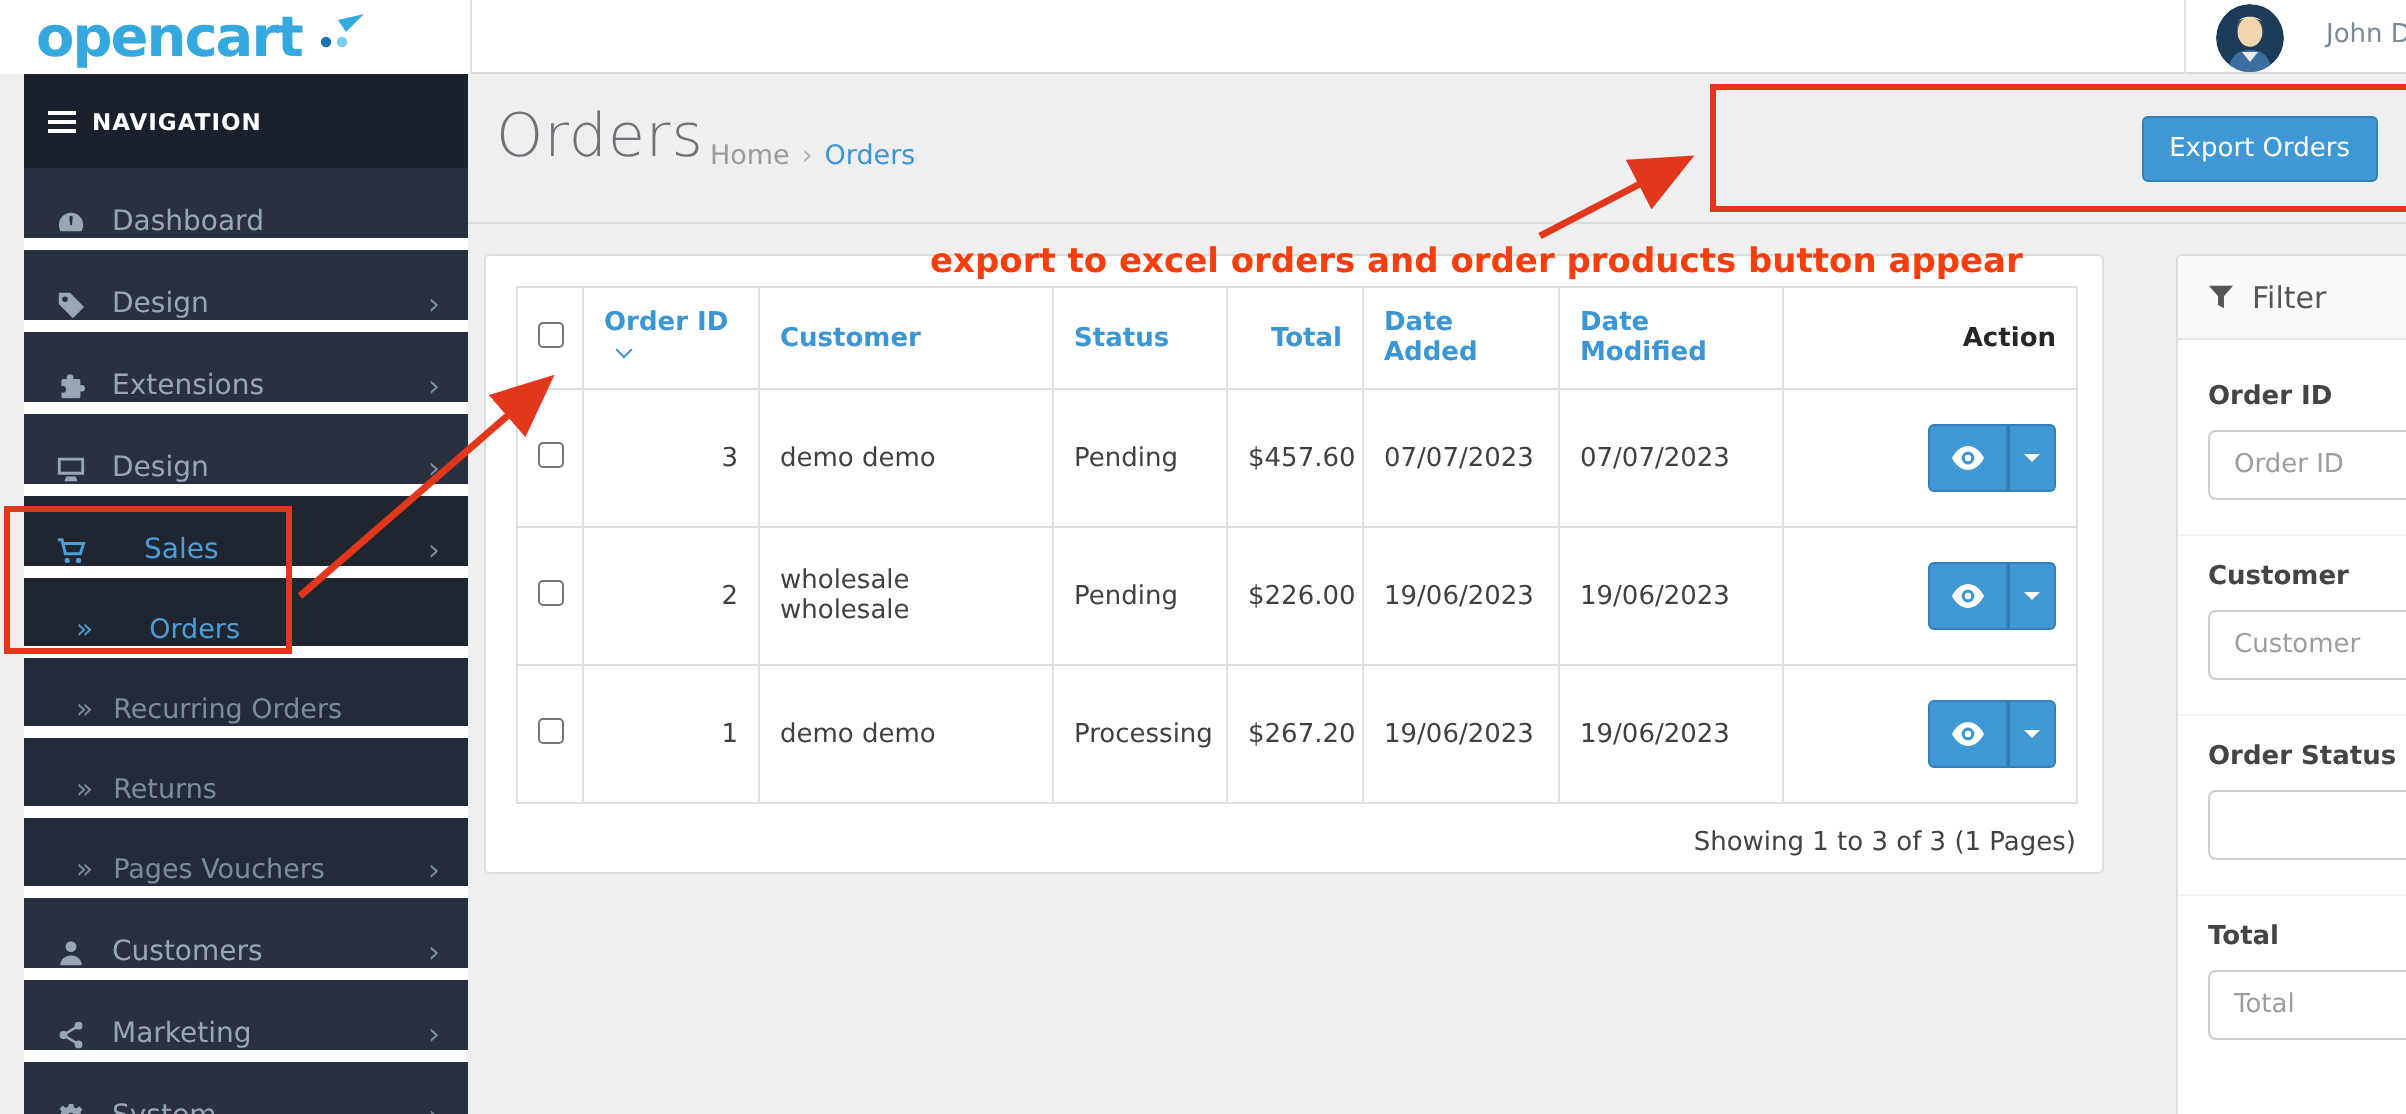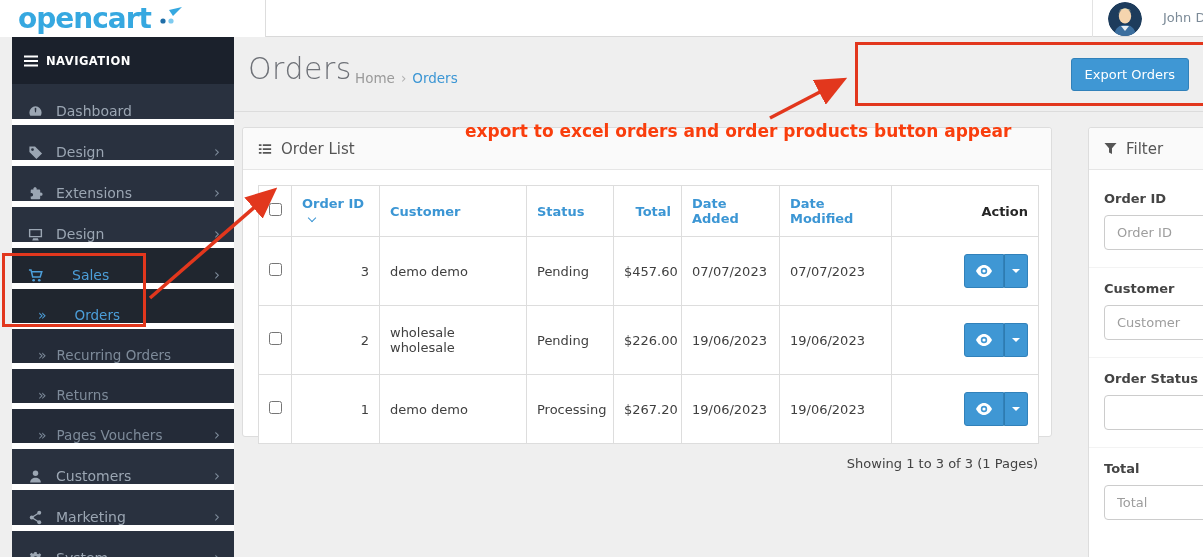--- a/index.html
+++ b/index.html
@@ -5,21 +5,21 @@
   * { margin:0; padding:0; box-sizing:border-box; }
   html,body { width:1203px; height:557px; }
   body {
     position:relative; overflow:hidden;
     font-family:"DejaVu Sans","Liberation Sans",sans-serif;
     background:#efefef; font-size:13px; color:#404040;
   }
   
   .topbar { position:absolute; top:0; left:0; width:1203px; height:37px;
     background:#fff; border-bottom:1px solid #d9d9d9; z-index:5; }
-  .logo-area { position:absolute; left:0; top:0; width:266px; height:37px;
+  .logo-area { position:absolute; left:0; top:0; width:236px; height:37px;
     border-right:1px solid #ddd; display:flex; align-items:center; padding-left:18px; background:#fff; }
   .logo-text { font-size:28px; font-weight:bold; color:#36a8e0; letter-spacing:-1px; line-height:1; }
   .logo-mark { margin-left:6px; margin-top:-8px; }
   .user-divider { position:absolute; left:1092px; top:0; height:37px; border-left:1px solid #e3e3e3; }
   .avatar { position:absolute; left:1108px; top:2px; width:34px; height:34px; border-radius:50%; overflow:hidden; }
   .user-name { position:absolute; left:1163px; top:10px; font-size:13px; color:#7b8a97; white-space:nowrap; }
 
   
   .sidebar { position:absolute; top:37px; left:12px; width:222px; height:520px; background:#29313f; z-index:4; }
   .nav-title { height:47px; background:#1b212c; color:#fff; font-size:11.5px; font-weight:bold;
@@ -244,28 +244,20 @@
     <div class="page-title">Orders</div>
     <div class="breadcrumb">
       <span>Home</span><span class="sep">›</span><a>Orders</a>
     </div>
     <div class="hdr-buttons">
       <button class="btn-primary">Export Orders</button>
     </div>
   </div>
 
   <div class="panel" id="order-panel">
-    <div class="panel-heading">
-      <span class="ph-icon">
-        <svg width="14" height="14" viewBox="0 0 16 16" fill="currentColor">
-            <path d="M1 2.5h3v2H1zM5.5 2.5H15v2H5.5zM1 7h3v2H1zM5.5 7H15v2H5.5zM1 11.5h3v2H1zM5.5 11.5H15v2H5.5z"></path>
-          </svg>
-      </span>
-      <span>Order List</span>
-    </div>
     <div class="panel-body">
       <table class="orders">
         <colgroup>
           <col class="col-check">
             <col class="col-id">
             <col class="col-cust">
             <col class="col-status">
           <col class="col-total">
             <col class="col-added">
             <col class="col-mod">

